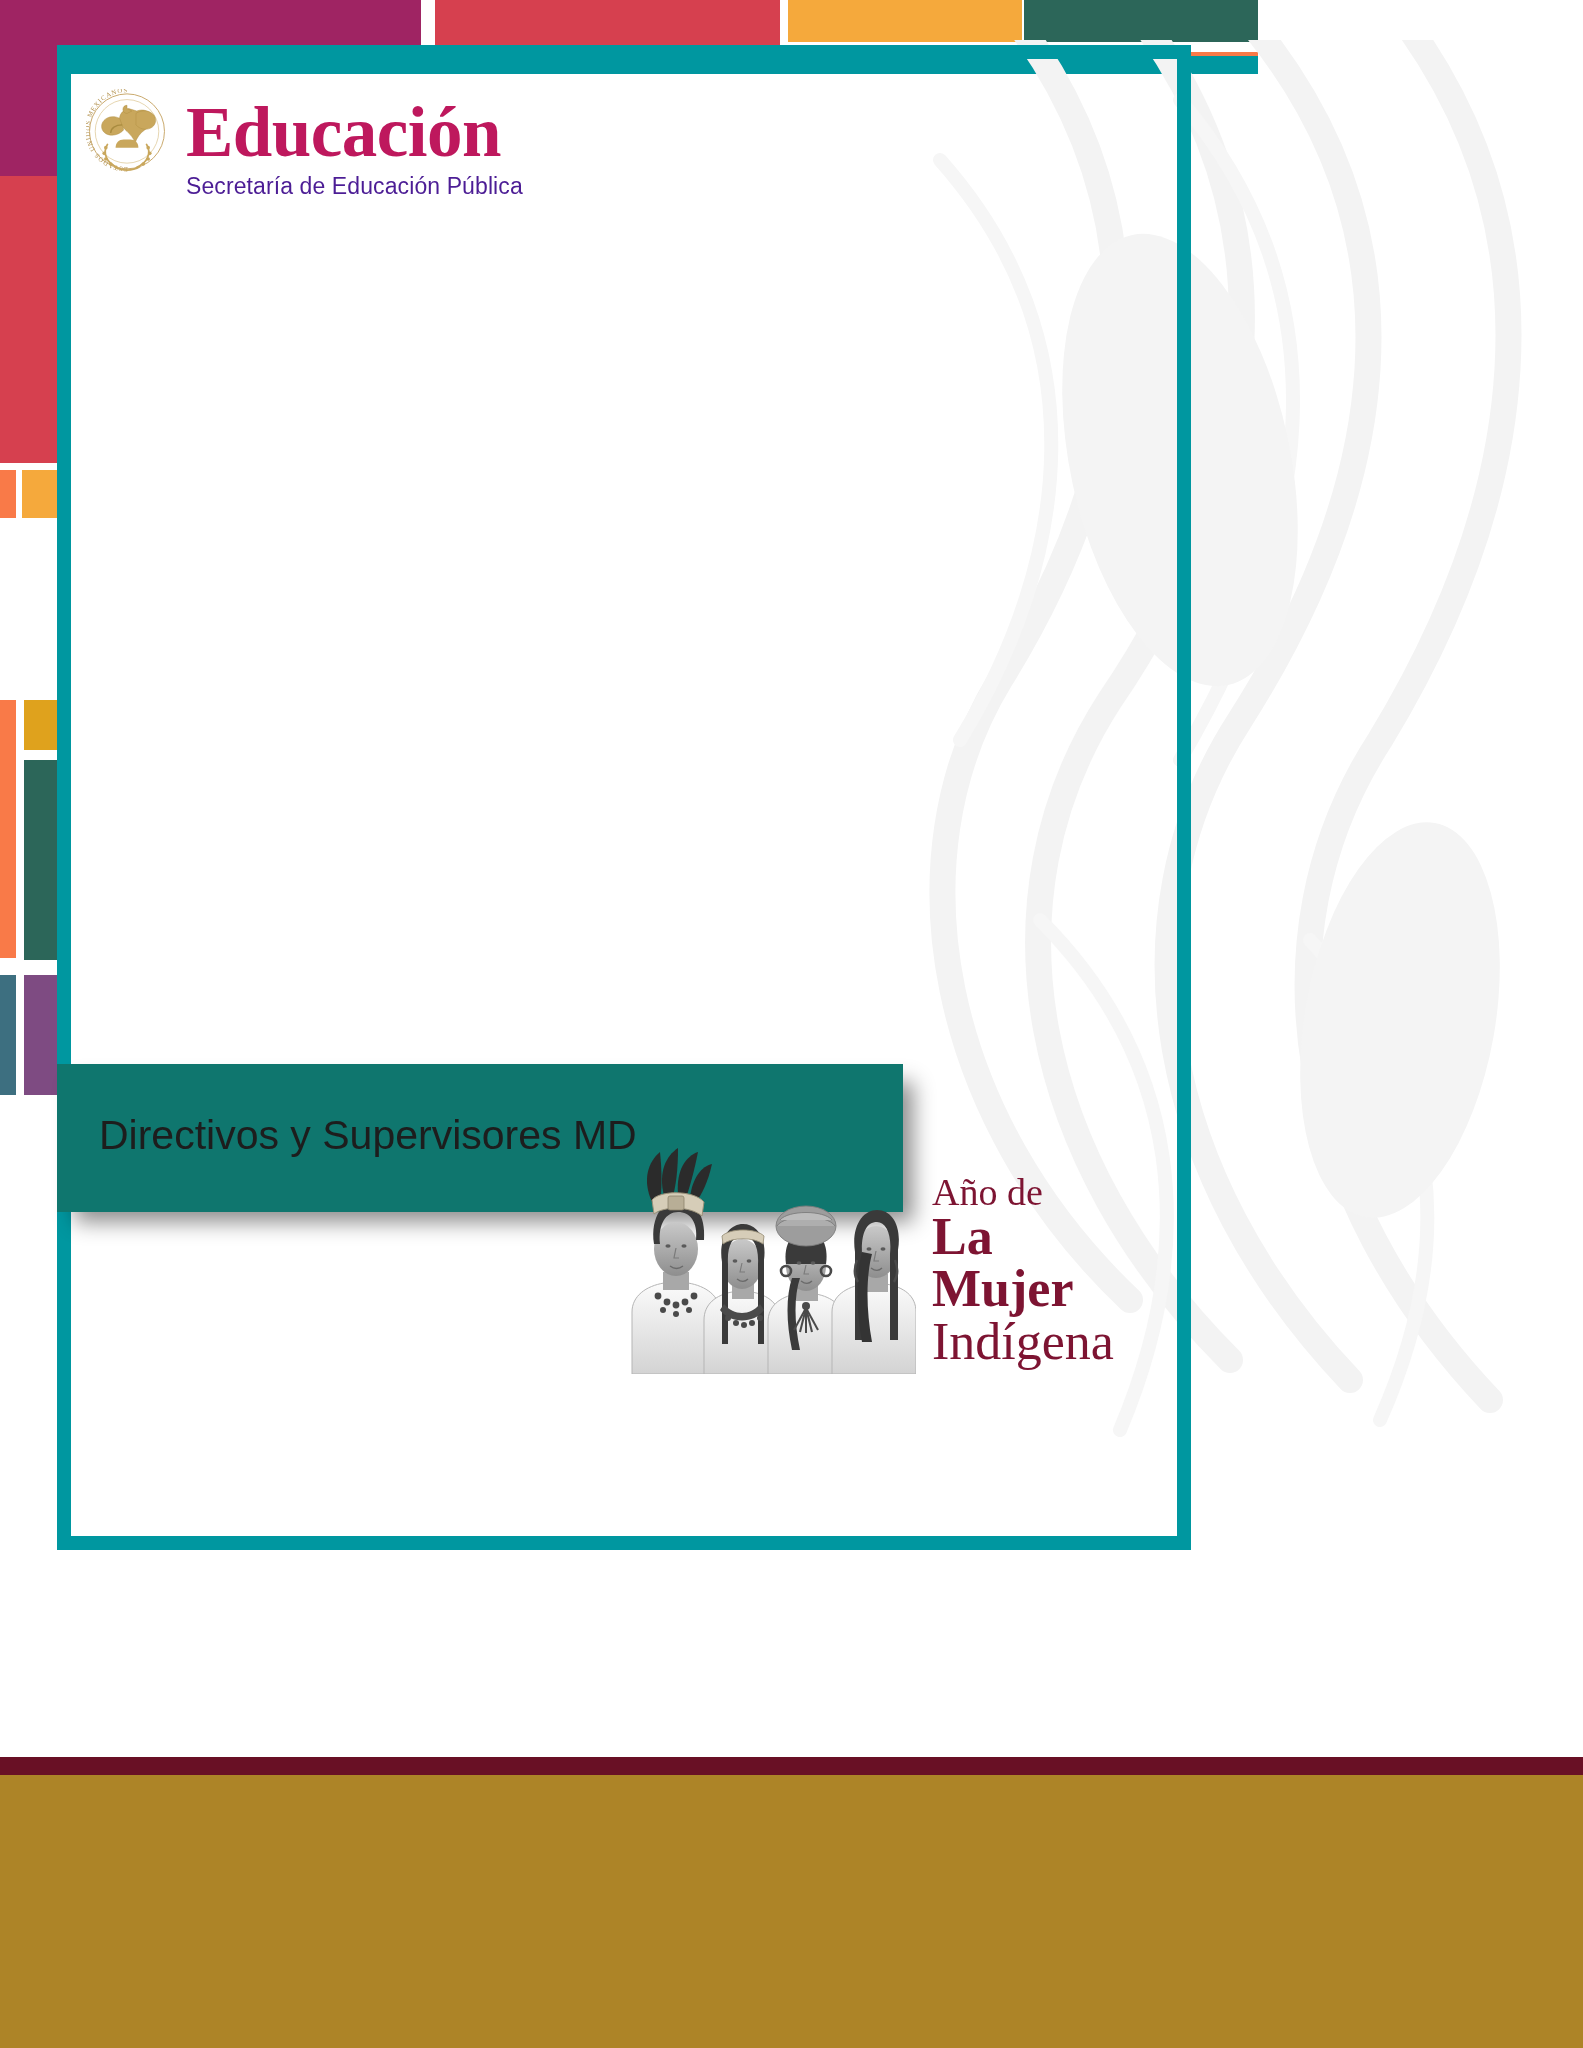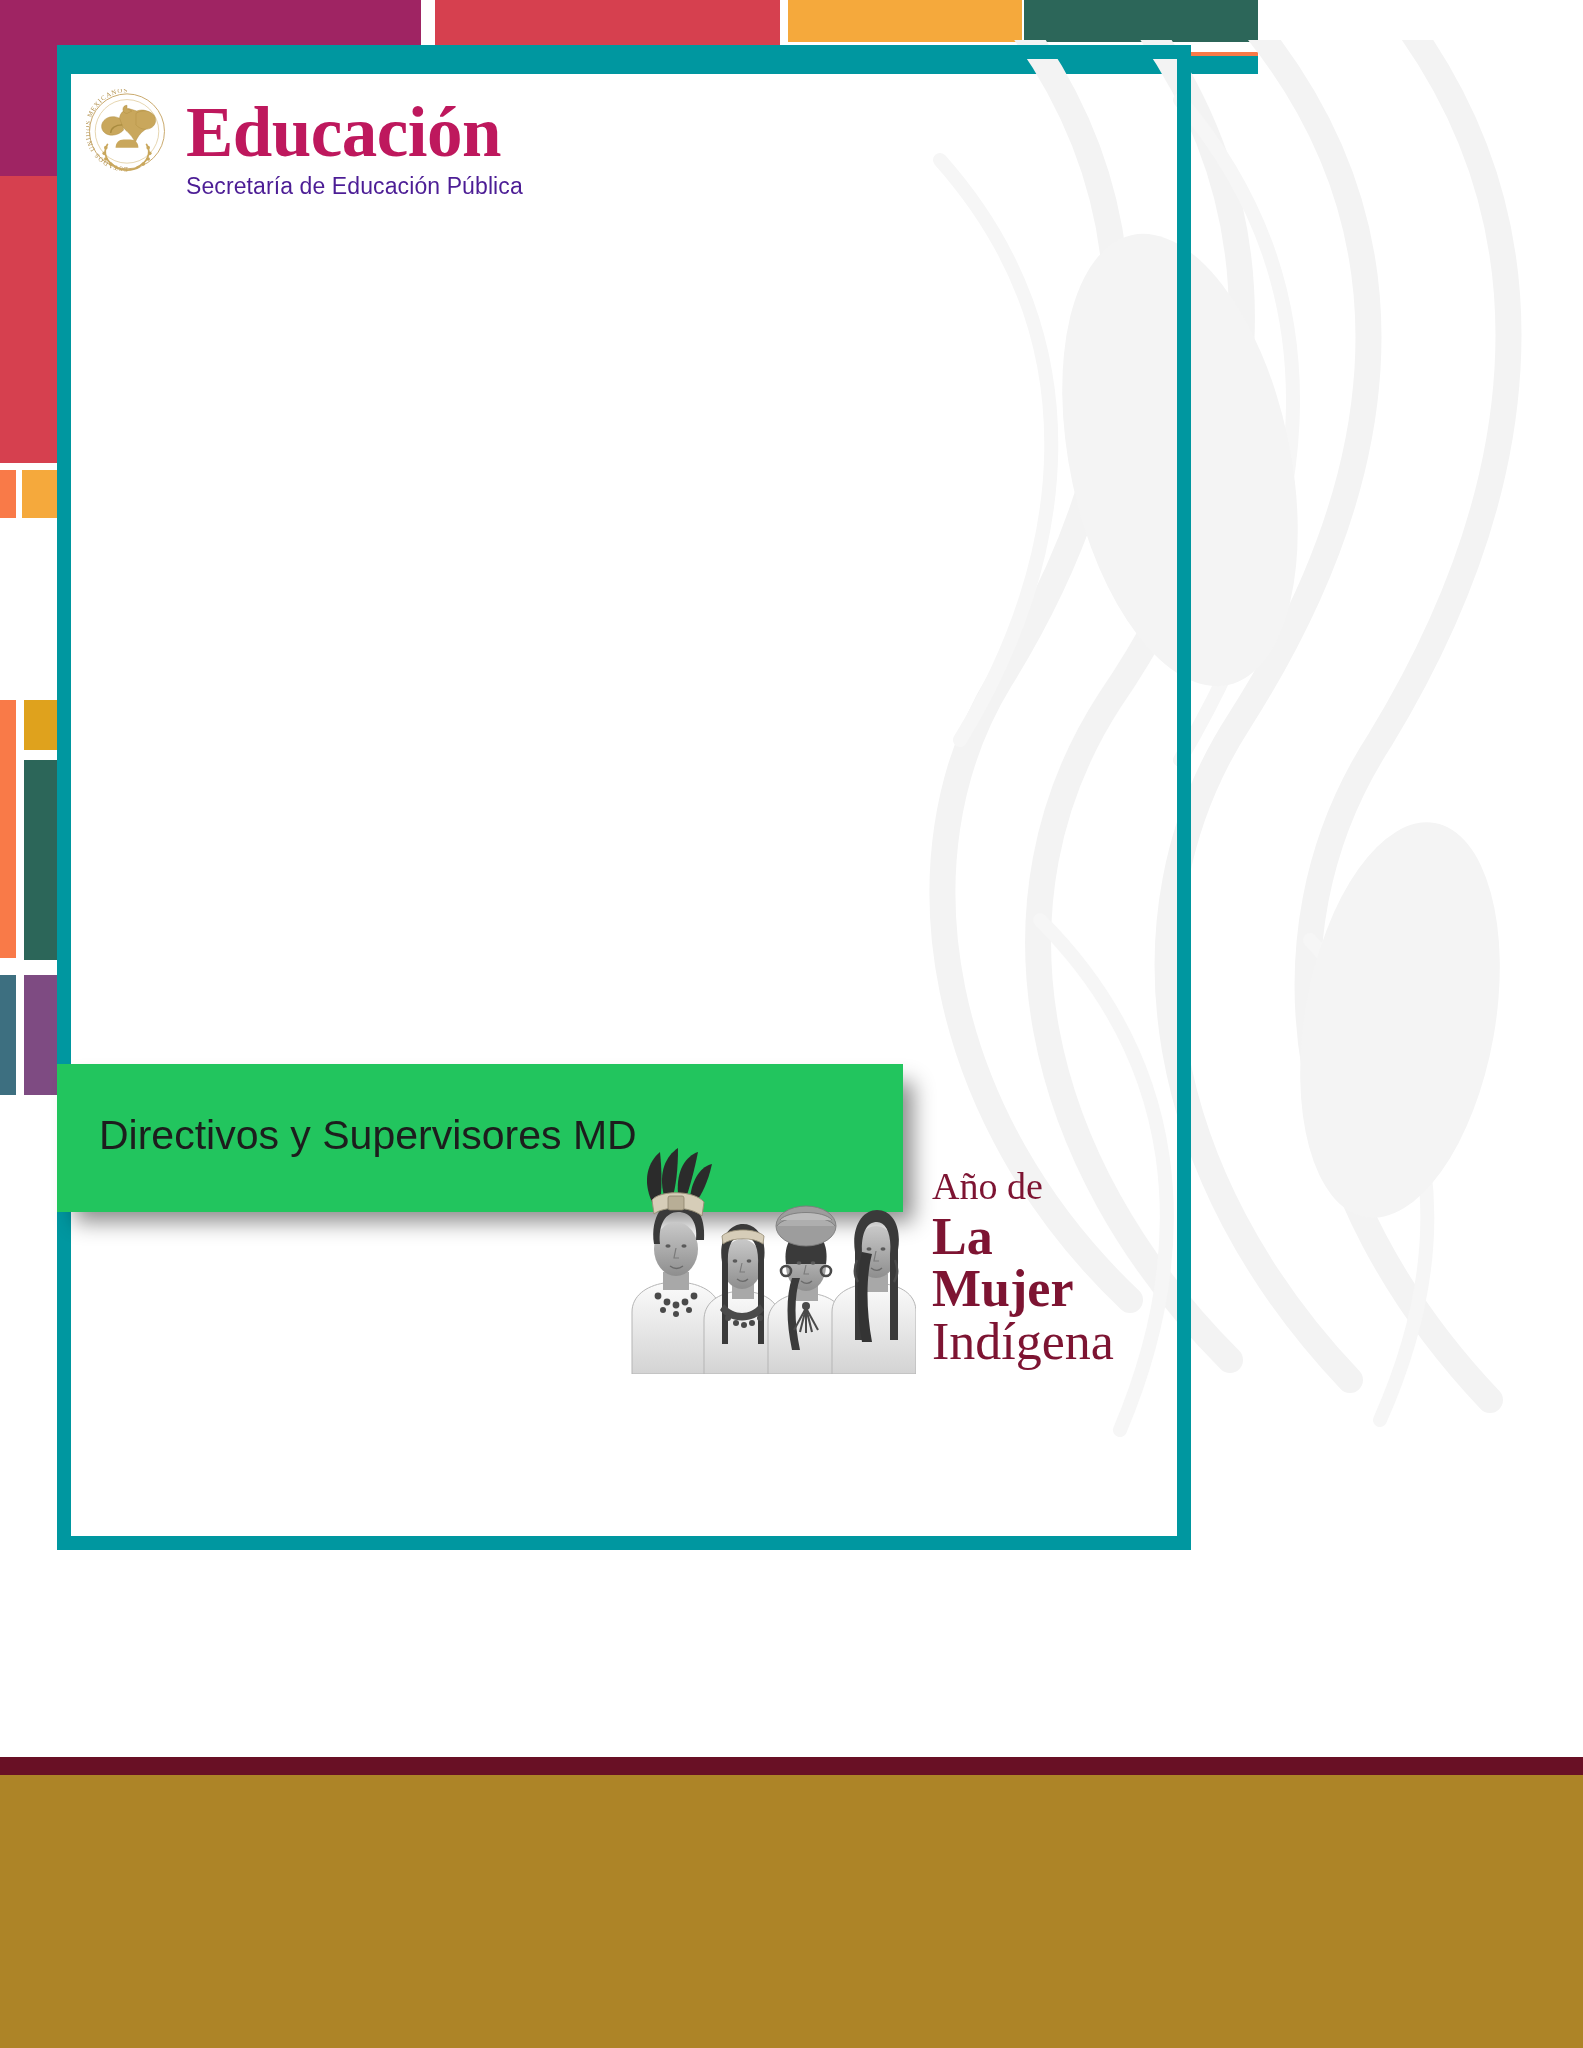--- a/index.html
+++ b/index.html
@@ -115,21 +115,21 @@
     line-height: 1.17;
     letter-spacing: -0.5px;
   }
   #title .tline { display: block; white-space: nowrap; }
 
   
   #audience-bar {
     position: absolute;
     left: -14px; top: 1005px;
     width: 846px; height: 148px;
-    background: #22c55e;
+    background: #0f766e;
     box-shadow: 14px 14px 20px -4px rgba(0,0,0,0.45);
   }
   #audience-label {
     position: absolute;
     left: 42px; top: 48px;
     font-family: "Liberation Sans", sans-serif;
     font-size: 41px;
     color: #1d1d1d;
   }
 
@@ -144,21 +144,21 @@
   #women-art { width: 300px; height: 230px; flex: 0 0 auto; }
   #year-text {
     margin-left: 16px;
     padding-bottom: 6px;
     font-family: "Liberation Serif", serif;
     color: #7d1432;
     line-height: 1;
   }
   .y-2025   { font-size: 84px; font-weight: normal; letter-spacing: -2px; line-height: 0.92; }
   .y-anode  { font-size: 38px; margin-top: 2px; }
-  .y-mujer  { font-size: 52px; font-weight: bold; margin-top: 6px; }
+  .y-mujer  { font-size: 52px; font-weight: bold; margin-top: 0; }
   .y-indig  { font-size: 52px; font-weight: normal; margin-top: 1px; }
 </style>
 </head>
 <body>
 
 <div id="page">
 
   <div class="deco band-top-magenta"></div>
   <div class="deco band-top-red"></div>
   <div class="deco band-top-amber"></div>

